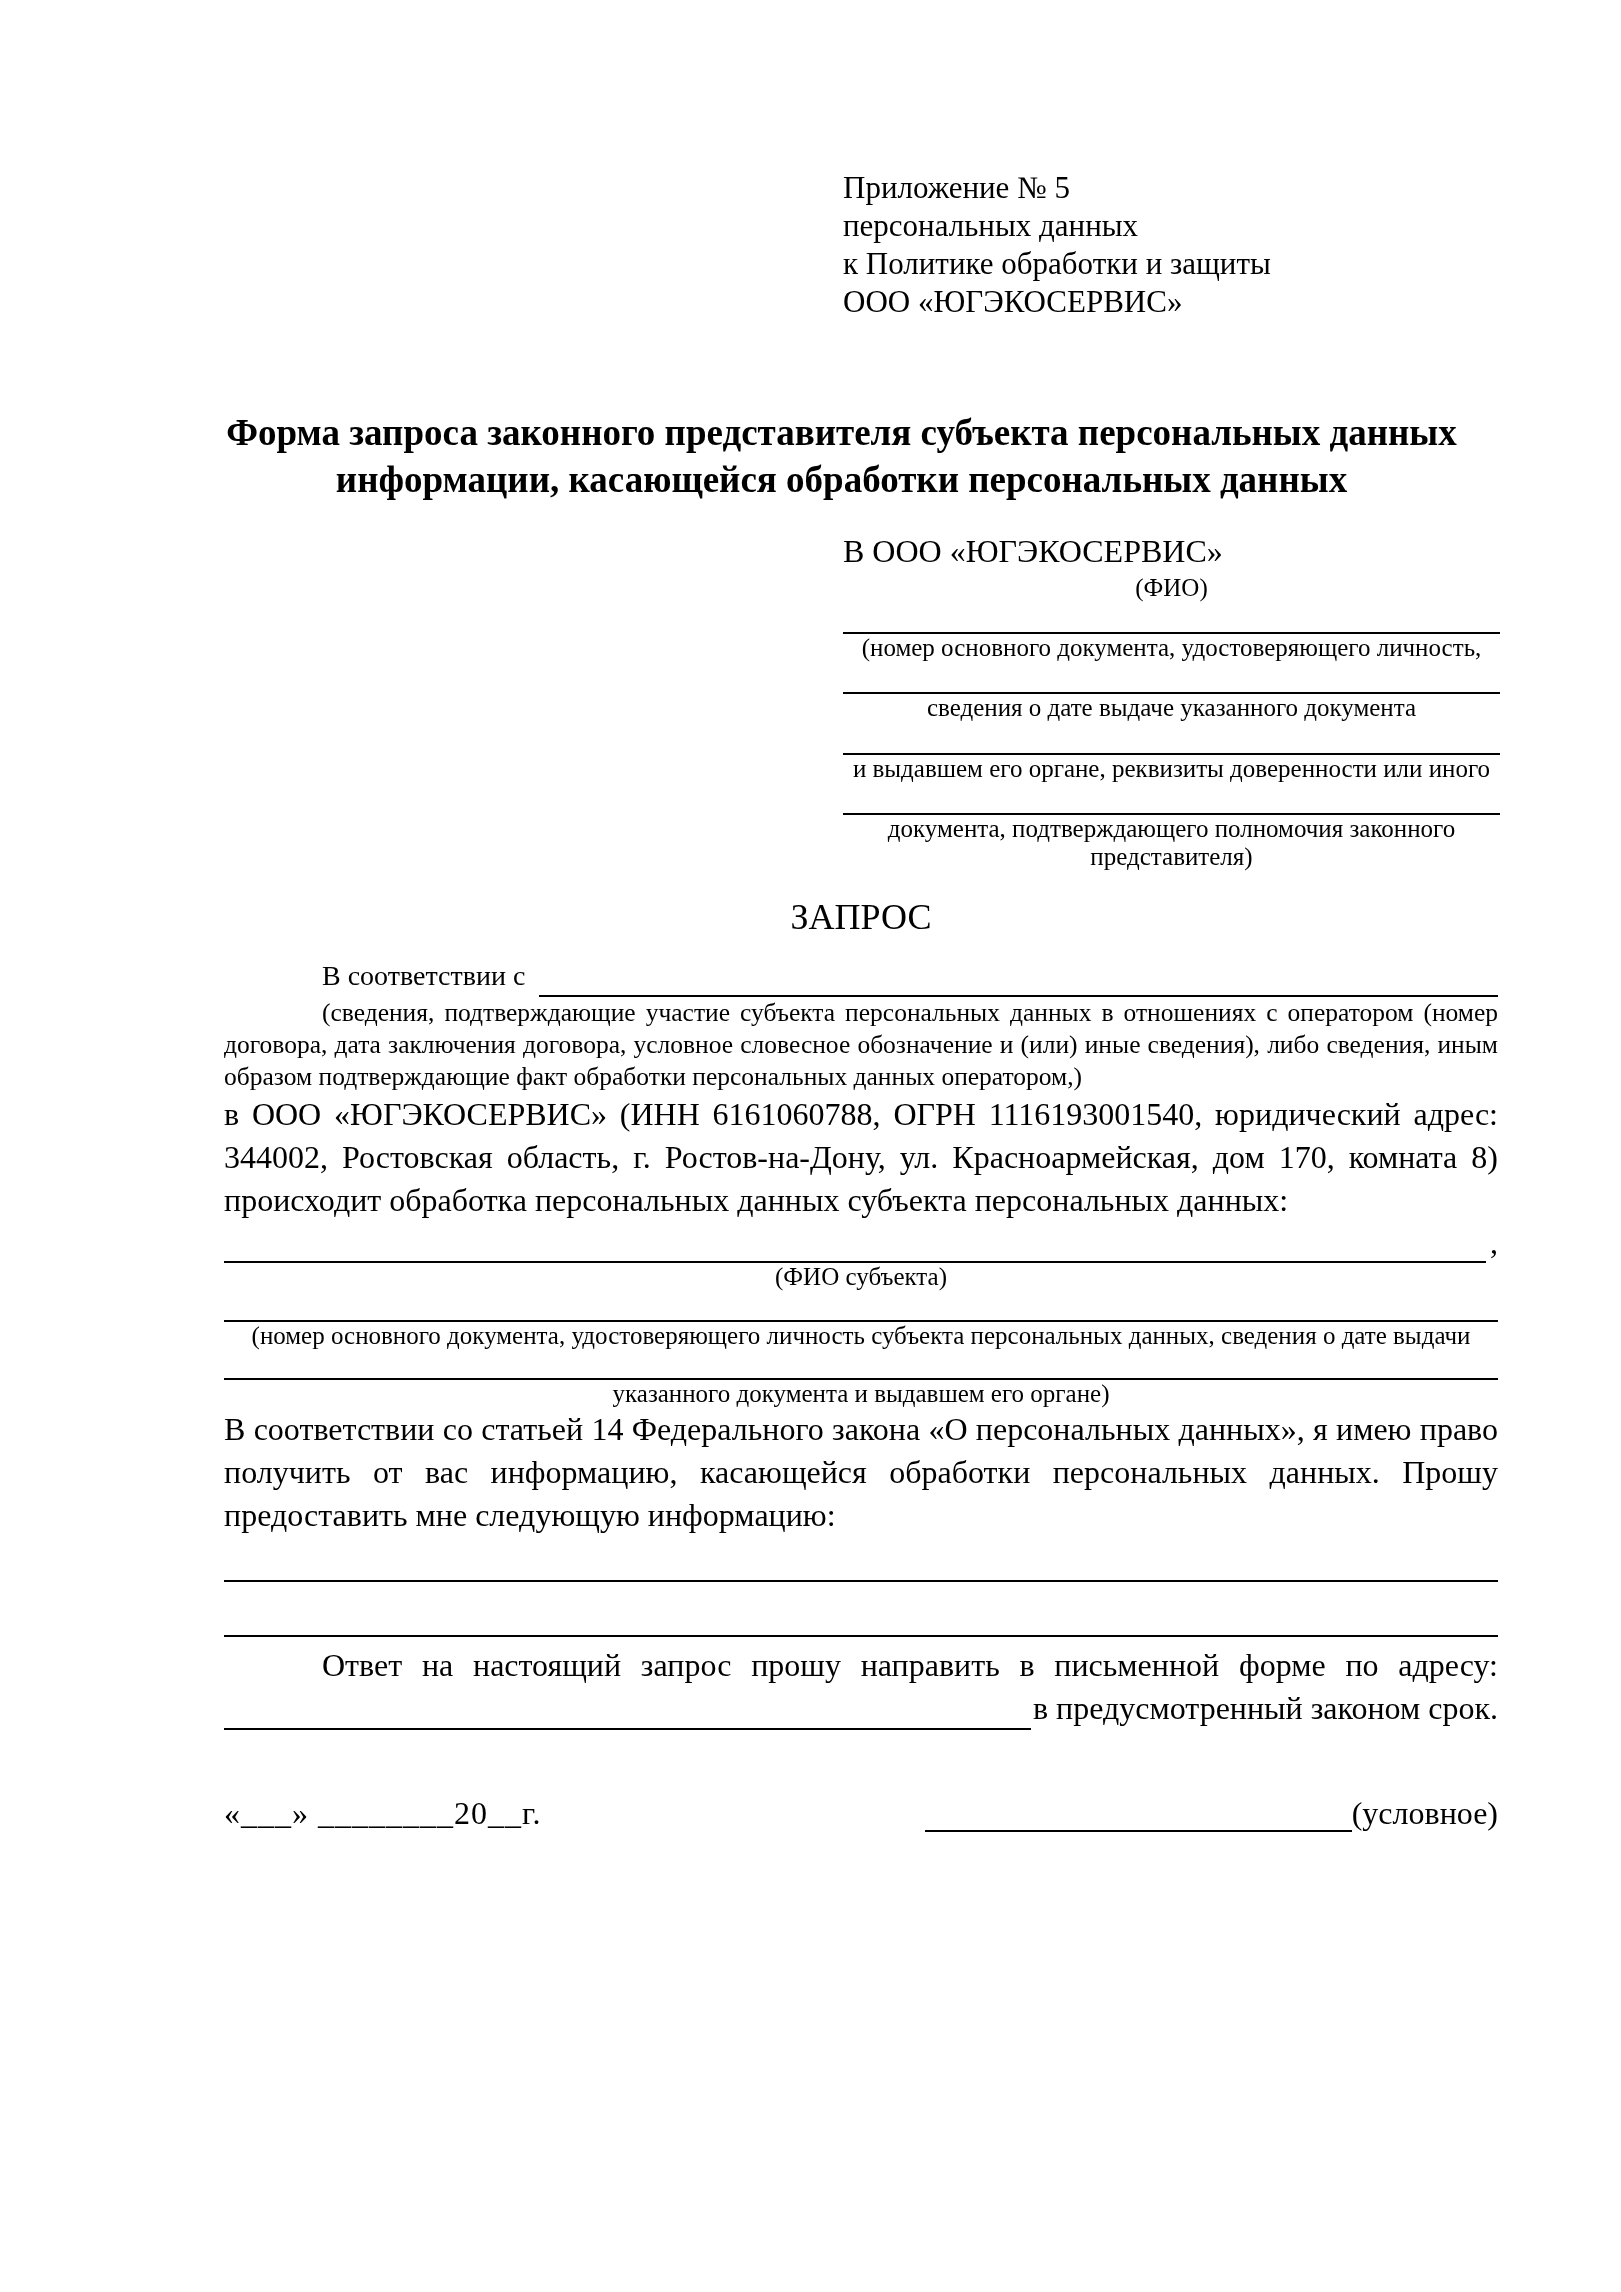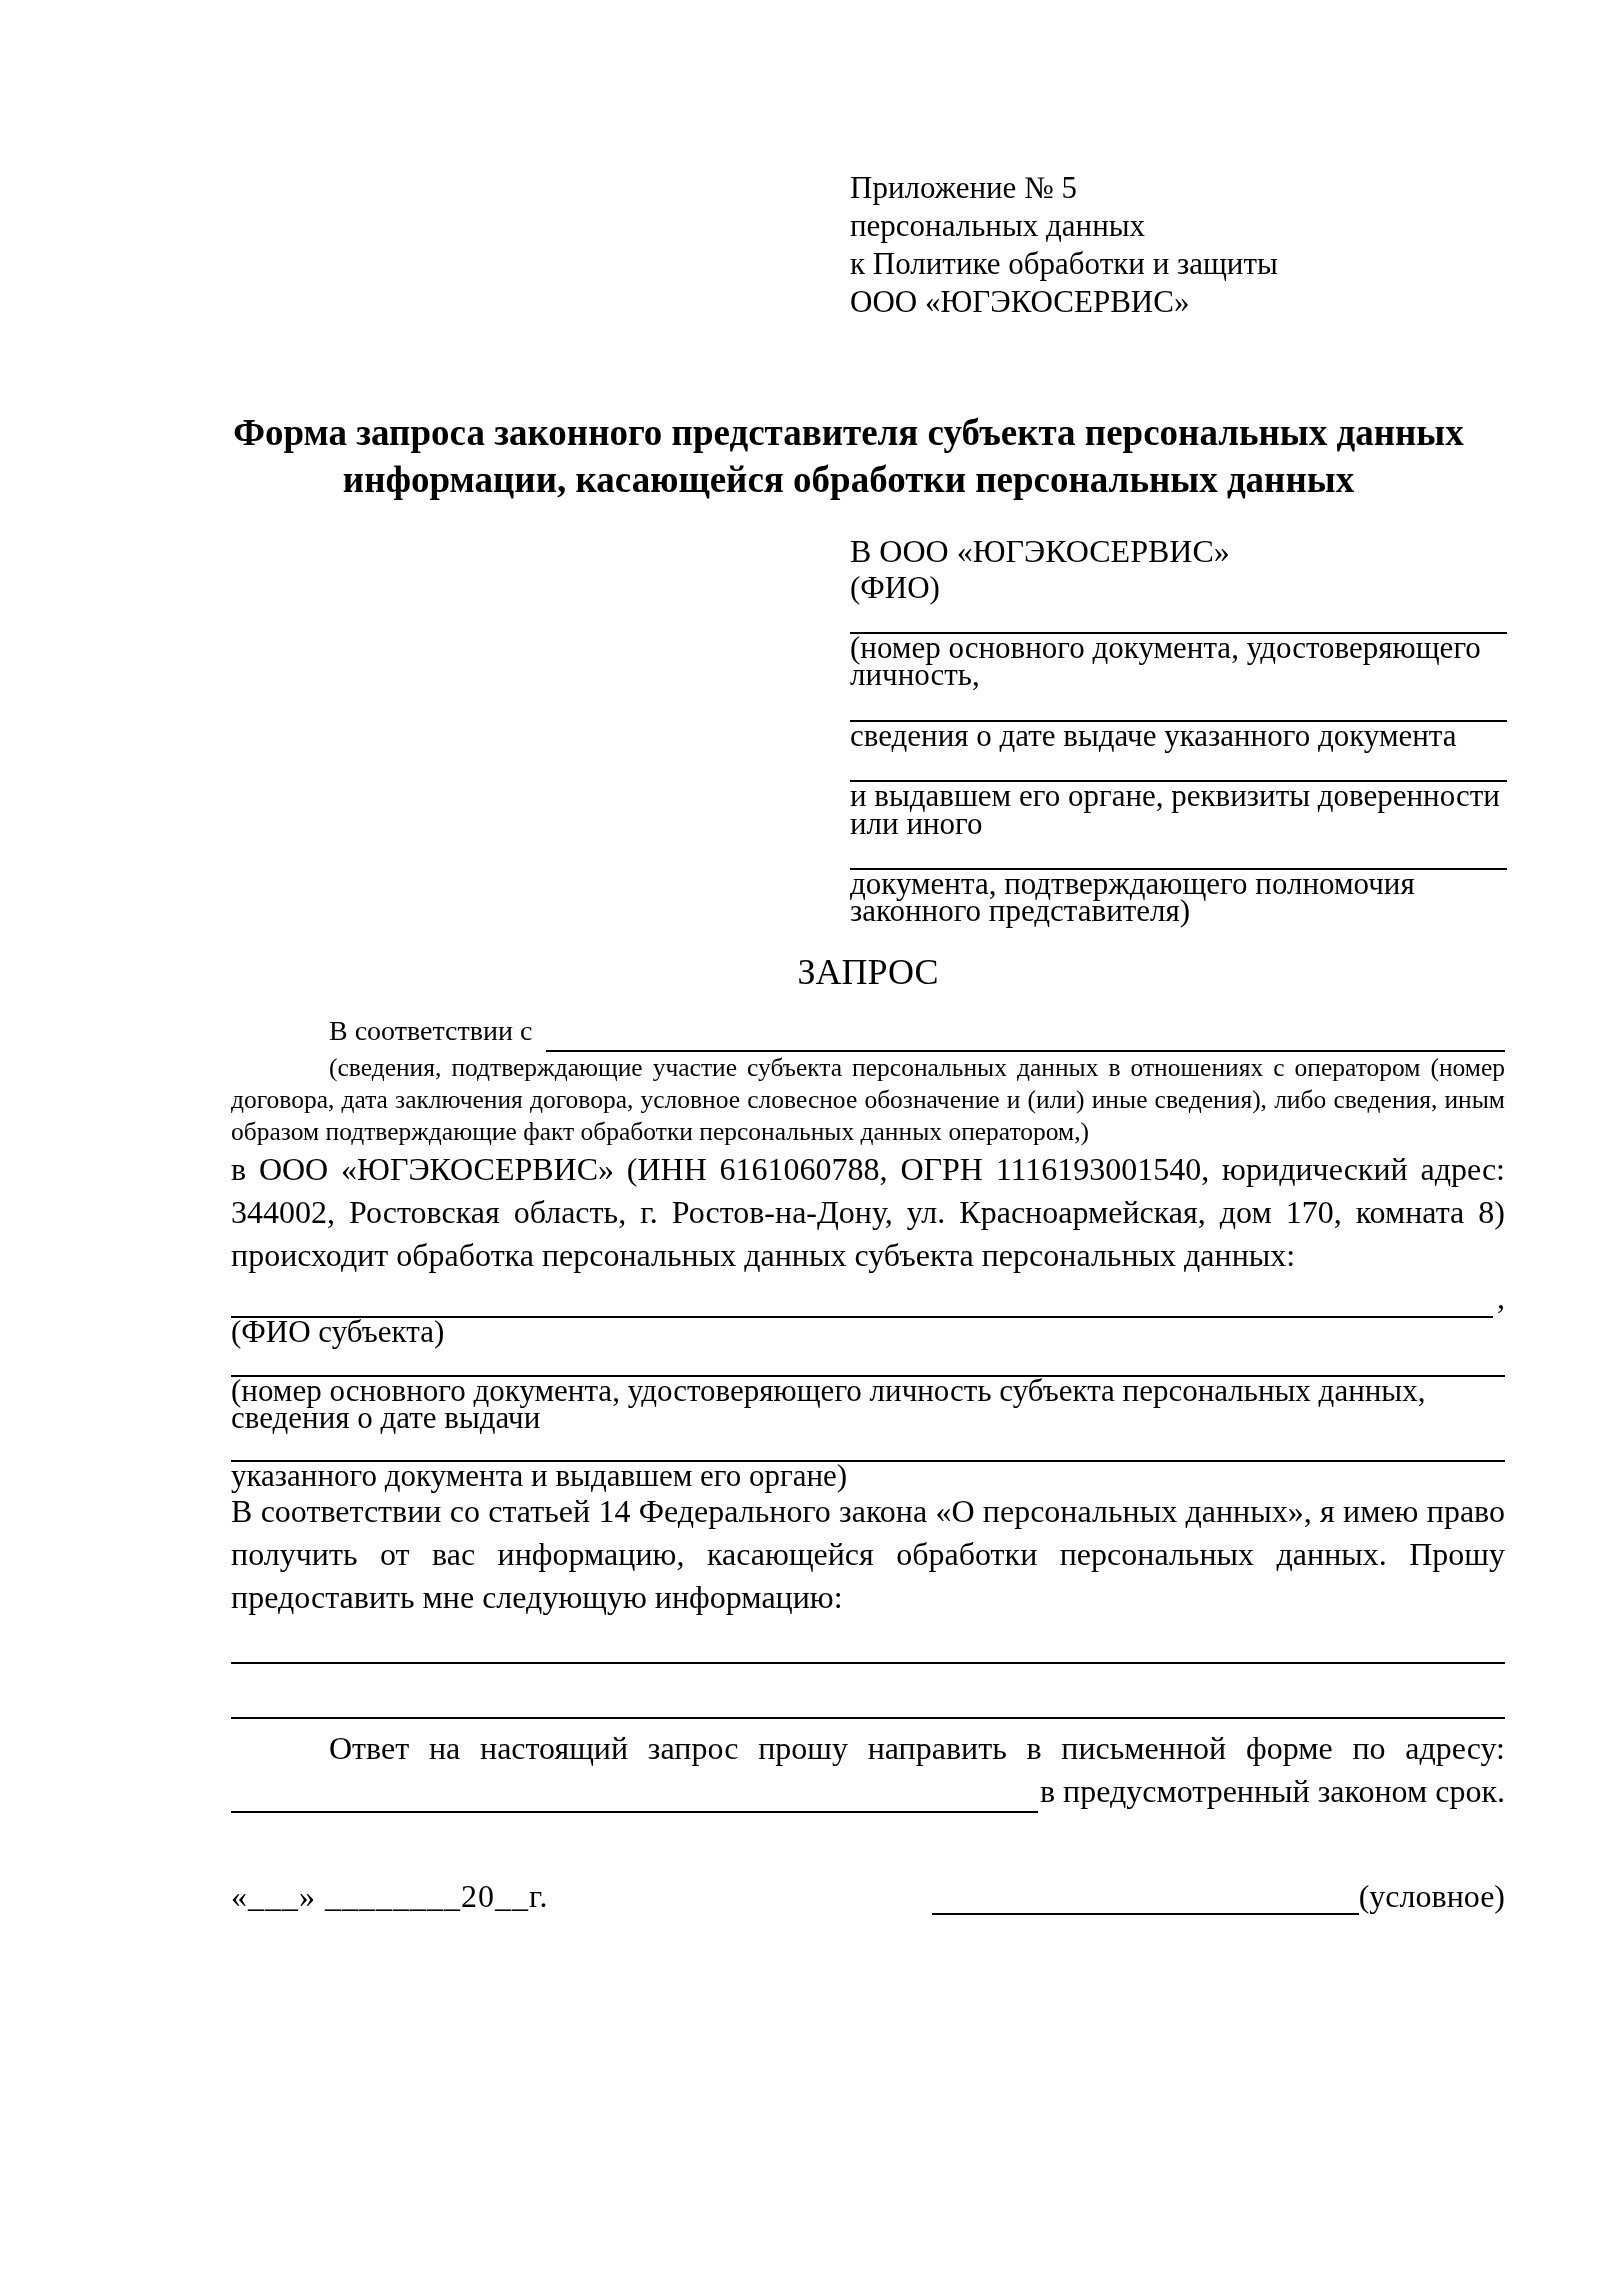--- a/index.html
+++ b/index.html
@@ -4,38 +4,38 @@
 <style>
   * { margin:0; padding:0; box-sizing:border-box; }
   html,body { background:#ffffff; }
   body {
     width:1621px; height:2293px;
     position:relative;
     font-family:"Liberation Serif","DejaVu Serif",serif;
     color:#000;
   }
   .page { position:absolute; inset:0; background:#fff; }
-  .content { position:absolute; left:231px; top:169px; width:1274px; }
+  .content { position:absolute; left:224px; top:169px; width:1274px; }
 
   
   .hdr { margin-left:619px; font-size:31px; line-height:38px; }
 
   
   .title {
     font-weight:bold; font-size:37px; line-height:47px;
     text-align:center; width:1353px; margin:88px 0 0 -59px;
   }
 
   
   .addr { margin-left:619px; width:657px; margin-top:25.5px; font-size:32px; }
   .addr-to { line-height:45px; white-space:nowrap; }
   .from-row { display:flex; line-height:43px; align-items:flex-end; }
   .from-row .label { margin-right:11.8px; }
   .fill { flex:1; border-bottom:2.9px solid #000; }
-  .cap { font-size:31px; line-height:27.4px; }
+  .cap { font-size:25px; line-height:27.4px; text-align:center; }
   .ufield { height:33px; border-bottom:2.9px solid #000; }
 
   .zapros { text-align:center; font-size:36px; line-height:45px; margin-top:25.5px; }
 
   .intro { display:flex; font-size:28px; line-height:43px; align-items:flex-end; margin-top:14px; }
   .intro .label { padding-left:98px; margin-right:13.7px; white-space:nowrap; }
 
   .sp { font-size:25.5px; line-height:32px; text-align:justify; text-indent:98px; }
 
   .par { font-size:32px; line-height:43px; text-align:justify; }

